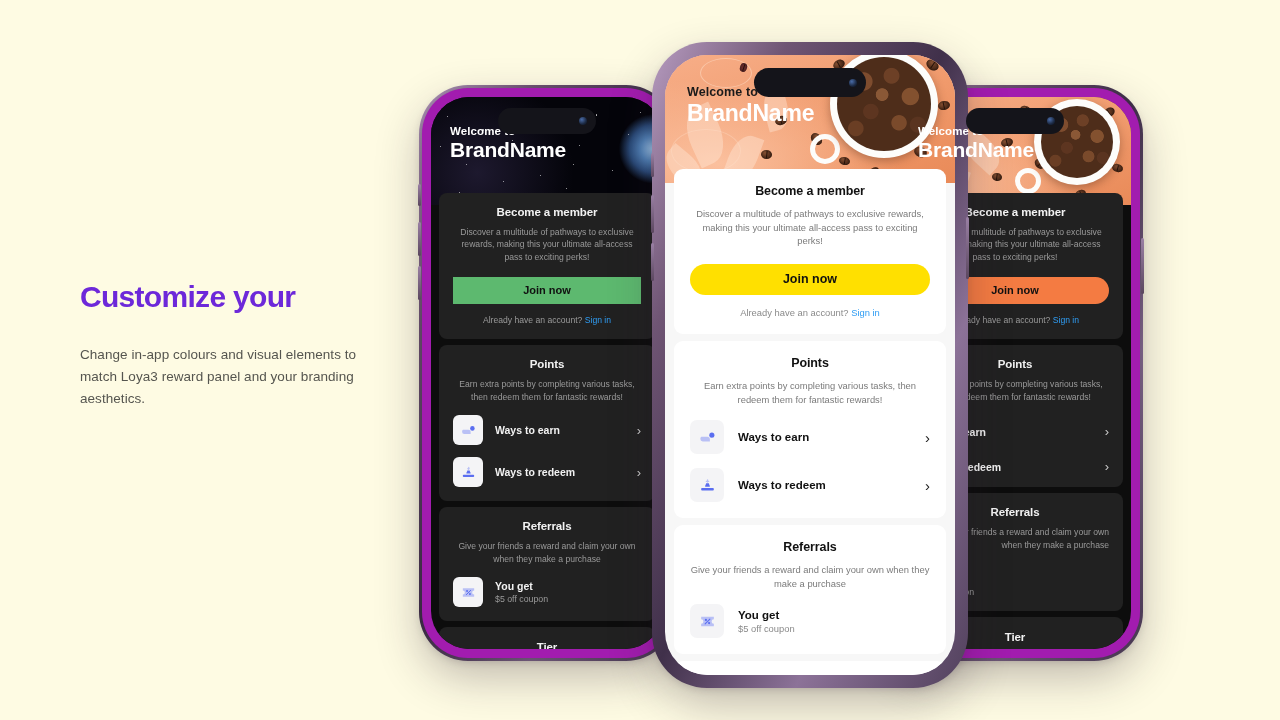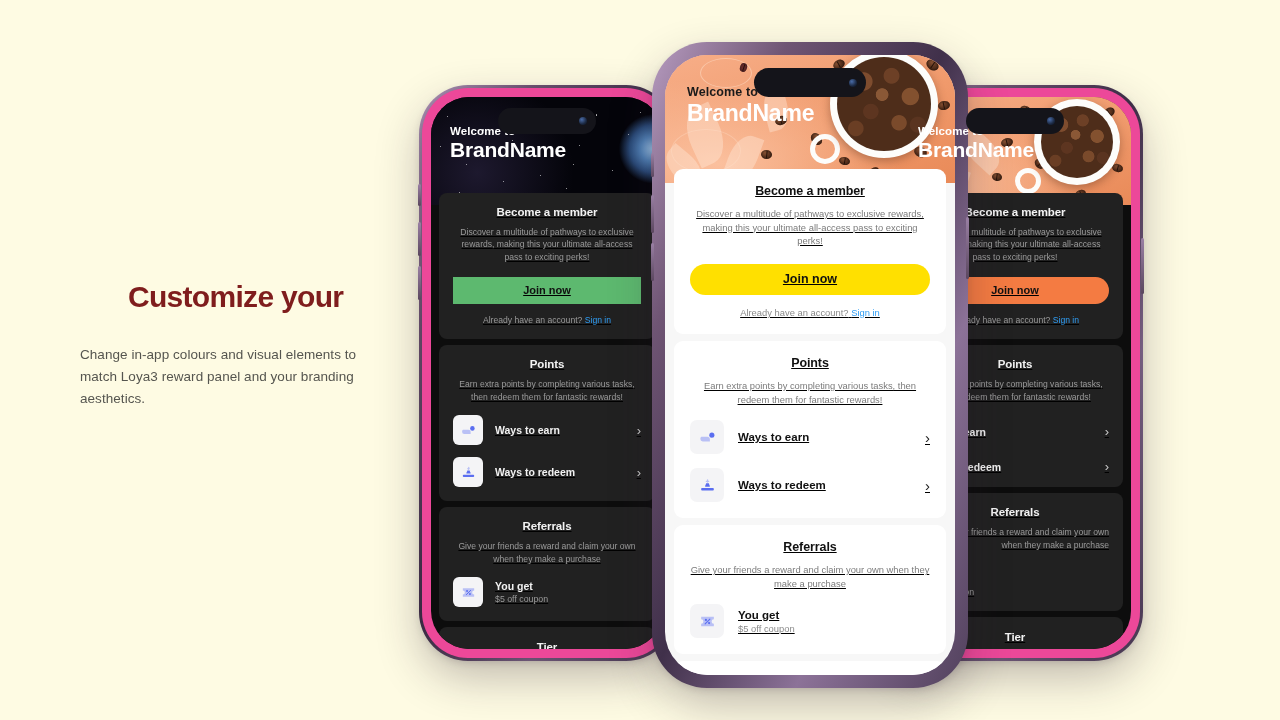--- a/index.html
+++ b/index.html
@@ -21,36 +21,35 @@
     position: absolute;
     left: 80px;
     top: 280px;
     width: 300px;
   }
   .copy-title {
     font-size: 30px;
     line-height: 1.13;
     font-weight: 700;
     letter-spacing: -0.7px;
-    color: #7f1d1d;
-    margin-left: 48px;
+    color: #6d28d9;
   }
   .copy-body {
     margin-top: 30px;
     font-size: 13.5px;
     line-height: 1.62;
     color: #55554f;
     letter-spacing: 0.05px;
   }
 
   
   .phone {
     position: absolute;
     border-radius: 46px;
-    background: #ec4899;
+    background: #a21caf;
     padding: 9px;
     box-shadow: 0 18px 46px rgba(40,26,44,0.30), 0 3px 10px rgba(40,26,44,0.22);
   }
   .phone::before {          
     content: "";
     position: absolute;
     inset: -3px;
     border-radius: 49px;
     background: linear-gradient(115deg,#b79cc0 0%,#6f5574 22%,#40304a 48%,#8c7298 72%,#51405c 100%);
     z-index: -1;
@@ -222,21 +221,20 @@
     flex-direction: column;
     gap: 6px;
   }
   #phone-center .sheet { top: 114px; padding: 0 9px; gap: 7px; }
 
   .card {
     background: #fff;
     border-radius: 8px;
     padding: 13px 14px 14px;
     flex-shrink: 0;
-    text-decoration: underline;
   }
   #phone-center .card { padding: 15px 16px 16px; border-radius: 9px; }
 
   .card-title {
     text-align: center;
     font-size: 11.5px;
     font-weight: 700;
     color: #111;
     letter-spacing: -0.1px;
   }

